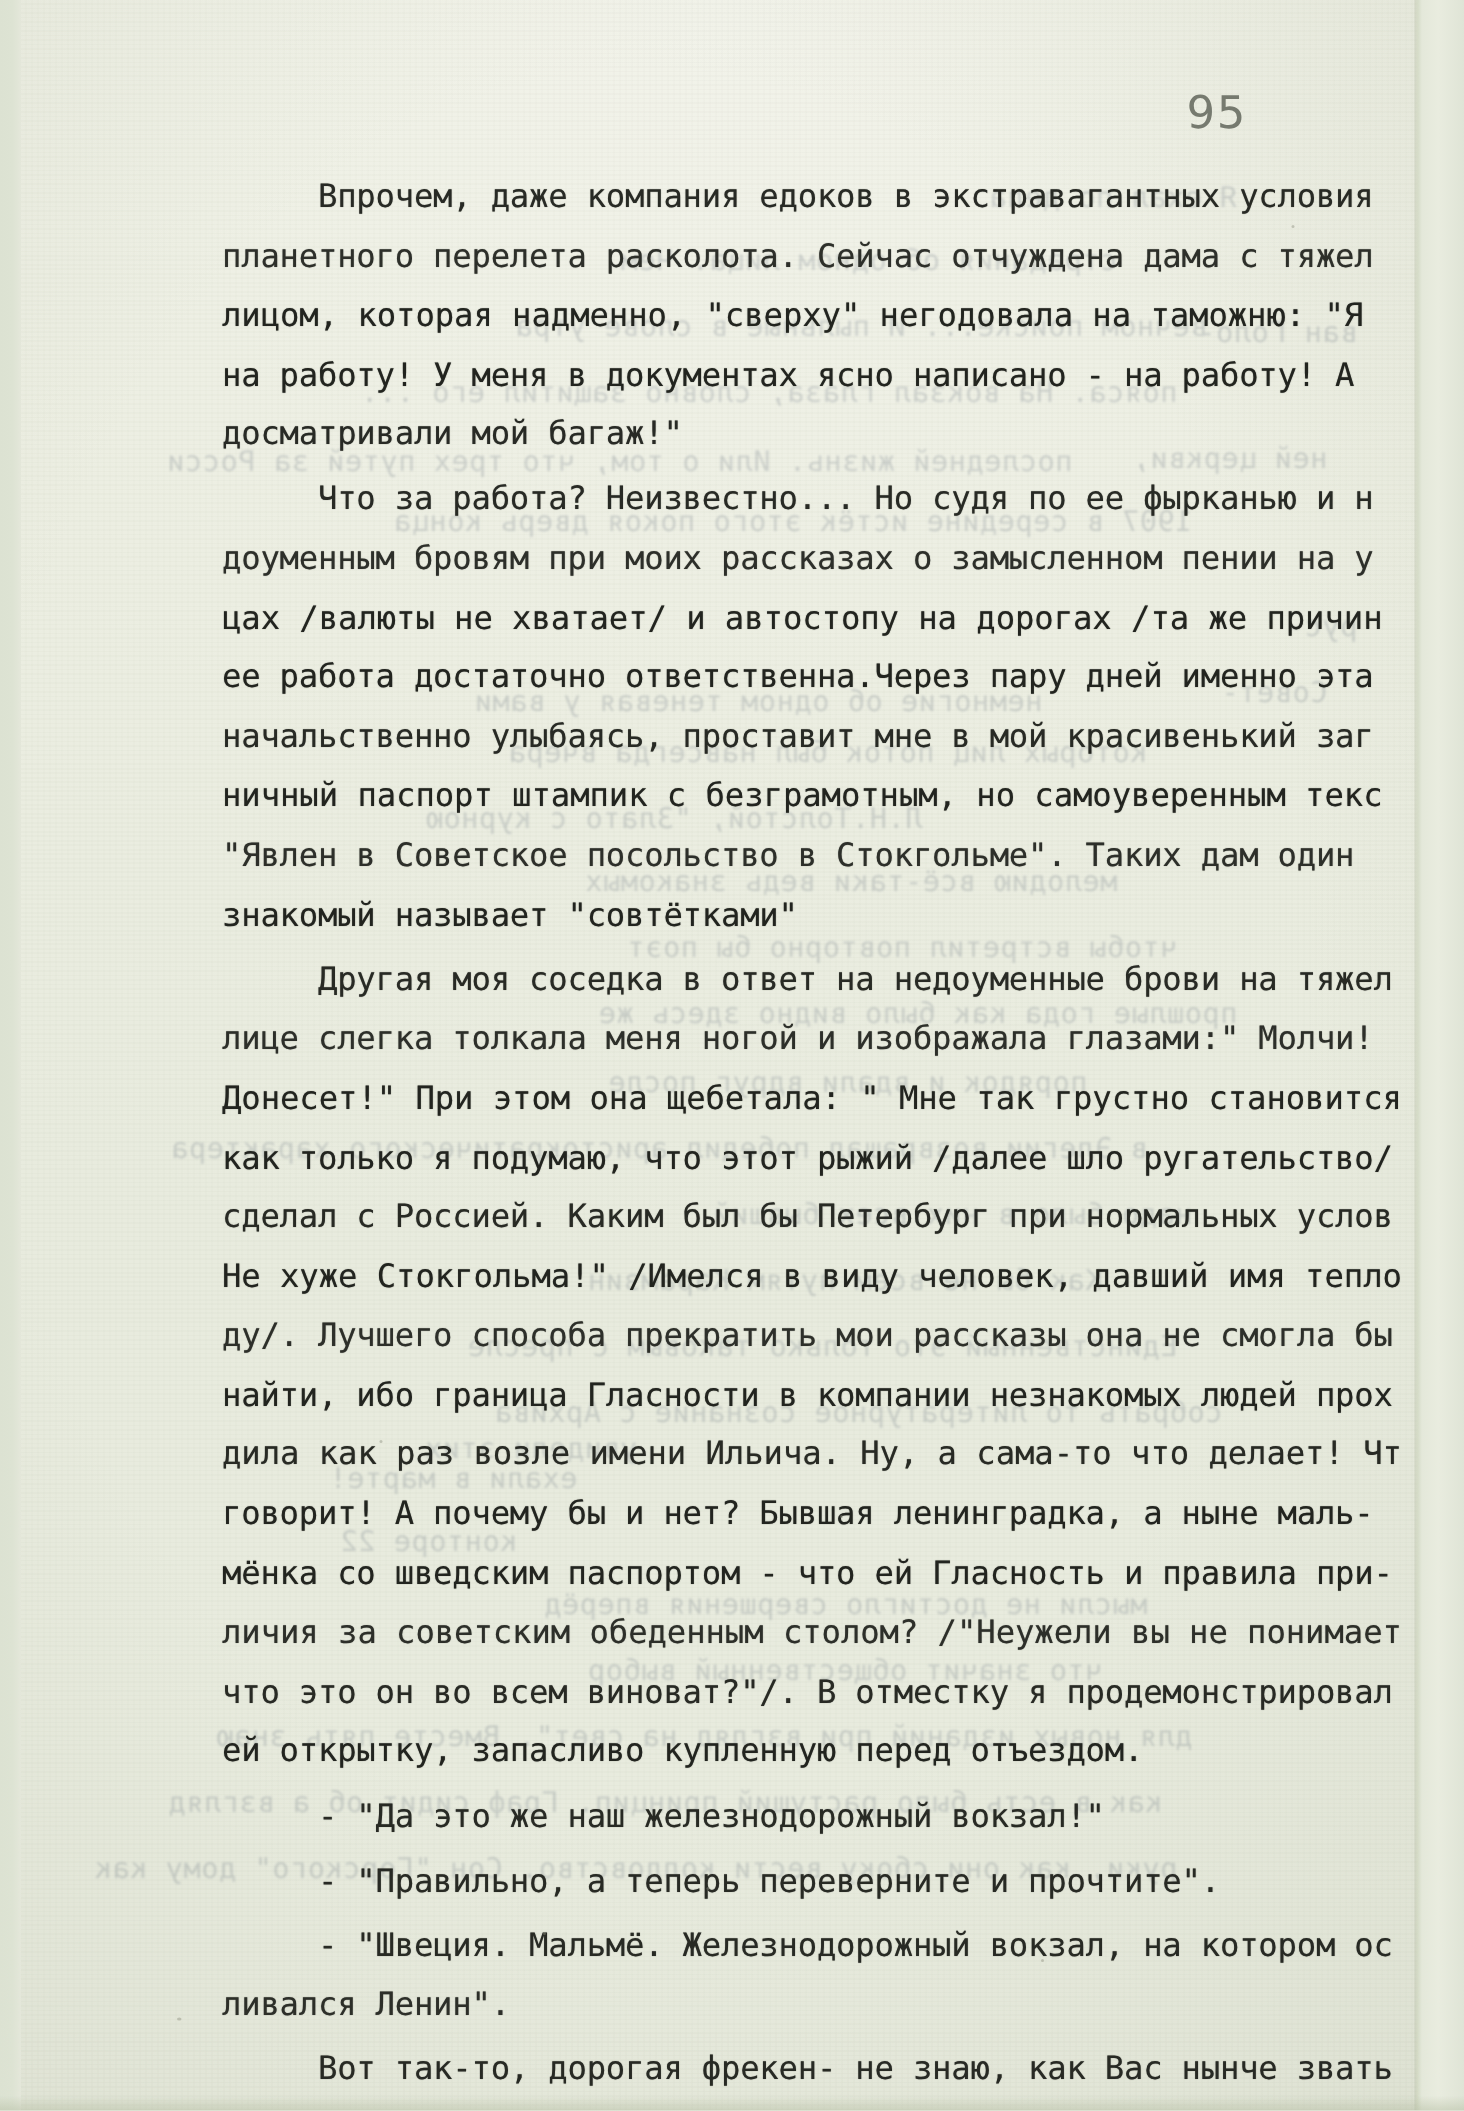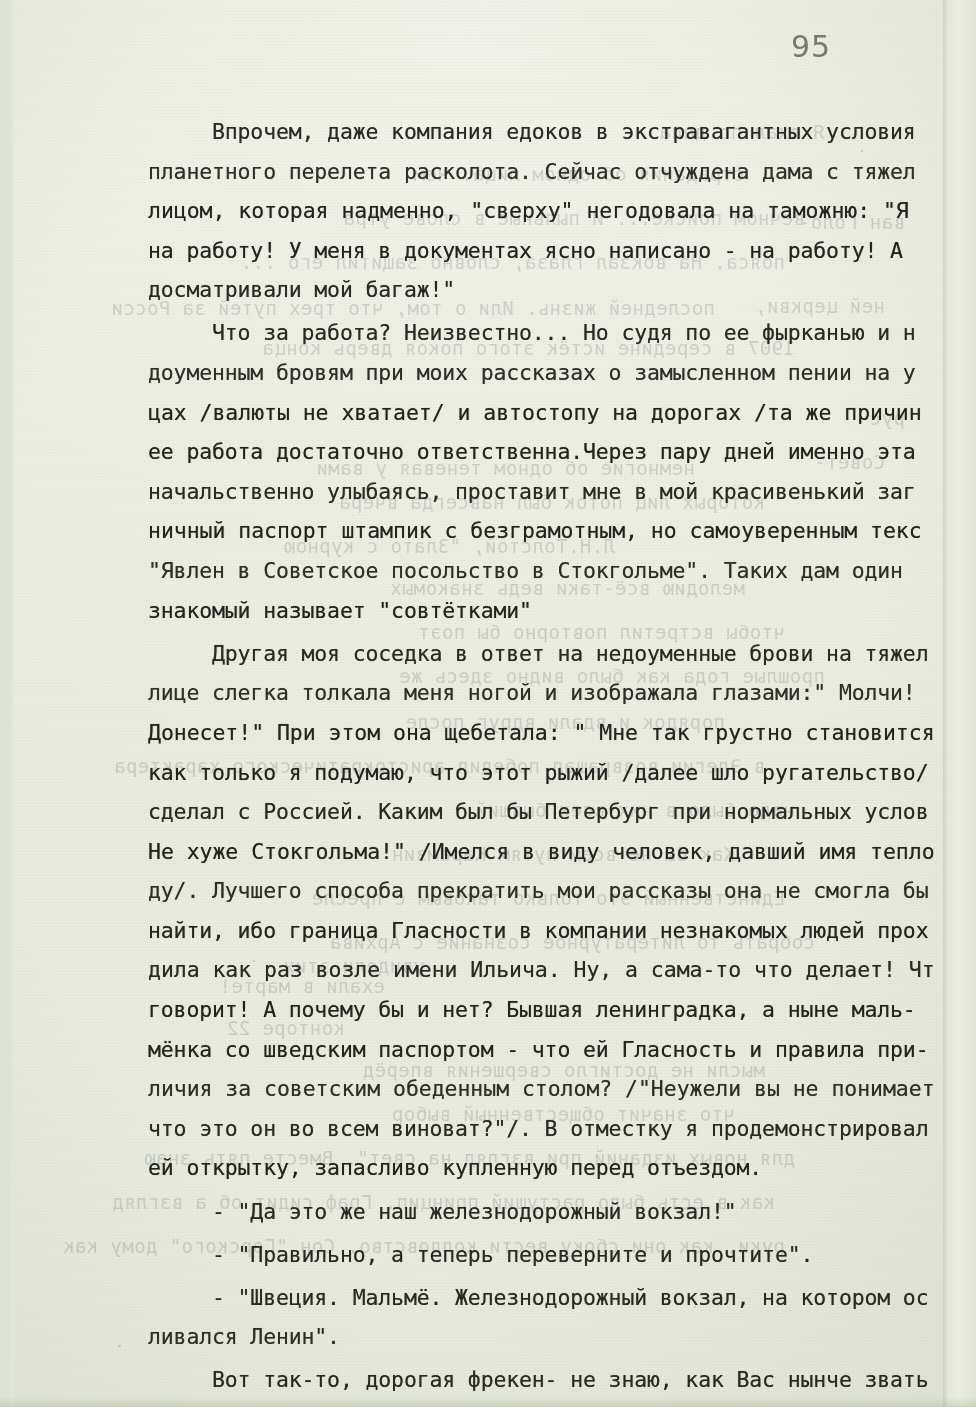--- a/index.html
+++ b/index.html
@@ -100,21 +100,21 @@
     line-height: 44px;
     letter-spacing: .4px;
     white-space: pre;
   }
   .bleed-line { position: absolute; white-space: pre; }
 
   
   #folio {
     position: absolute;
     left: 791px;
-    top: 29px;
+    top: 58px;
     font-family: "DejaVu Sans", sans-serif;
     font-size: 30px;
     letter-spacing: 1px;
     color: #6d7166;
     opacity: .92;
   }
 
   
   #typescript {
     position: absolute;

